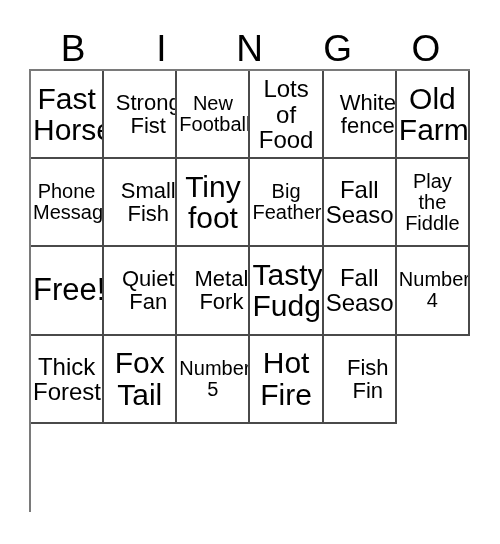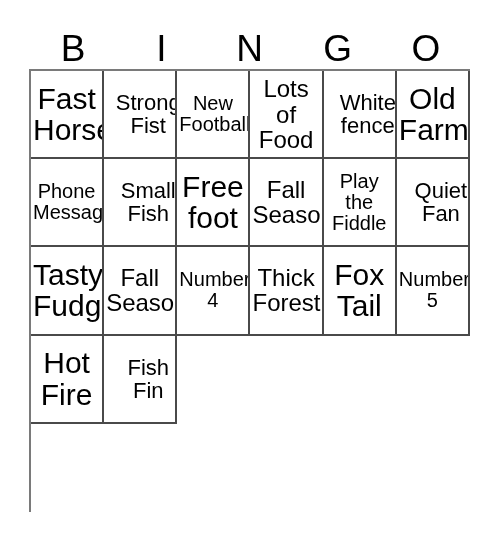--- a/index.html
+++ b/index.html
@@ -130,37 +130,48 @@
       </div>
     <div class="bingo-cell">
         <span class="cell-text fs-sm">Phone
 Message</span>
       </div>
     <div class="bingo-cell">
         <span class="cell-text fs-lg">Small
 Fish</span>
       </div>
     <div class="bingo-cell">
-        <span class="cell-text fs-xl">Free
+        <span class="cell-text fs-xl">Tiny
 foot</span>
+      </div>
+    <div class="bingo-cell">
+        <span class="cell-text fs-sm">Big
+Feather</span>
       </div>
 
     <div class="bingo-cell">
         <span class="cell-text fs-md">Fall
 Season</span>
       </div>
     <div class="bingo-cell">
         <span class="cell-text fs-sm">Play
 the
 Fiddle</span>
       </div>
     <div class="bingo-cell">
+        <span class="cell-text fs-free">Free!</span>
+      </div>
+    <div class="bingo-cell">
         <span class="cell-text fs-lg">Quiet
 Fan</span>
       </div>
+    <div class="bingo-cell">
+        <span class="cell-text fs-lg">Metal
+Fork</span>
+      </div>
 
     <div class="bingo-cell">
         <span class="cell-text fs-xl">Tasty
 Fudge</span>
       </div>
     <div class="bingo-cell">
         <span class="cell-text fs-md">Fall
 Season</span>
       </div>
     <div class="bingo-cell">

